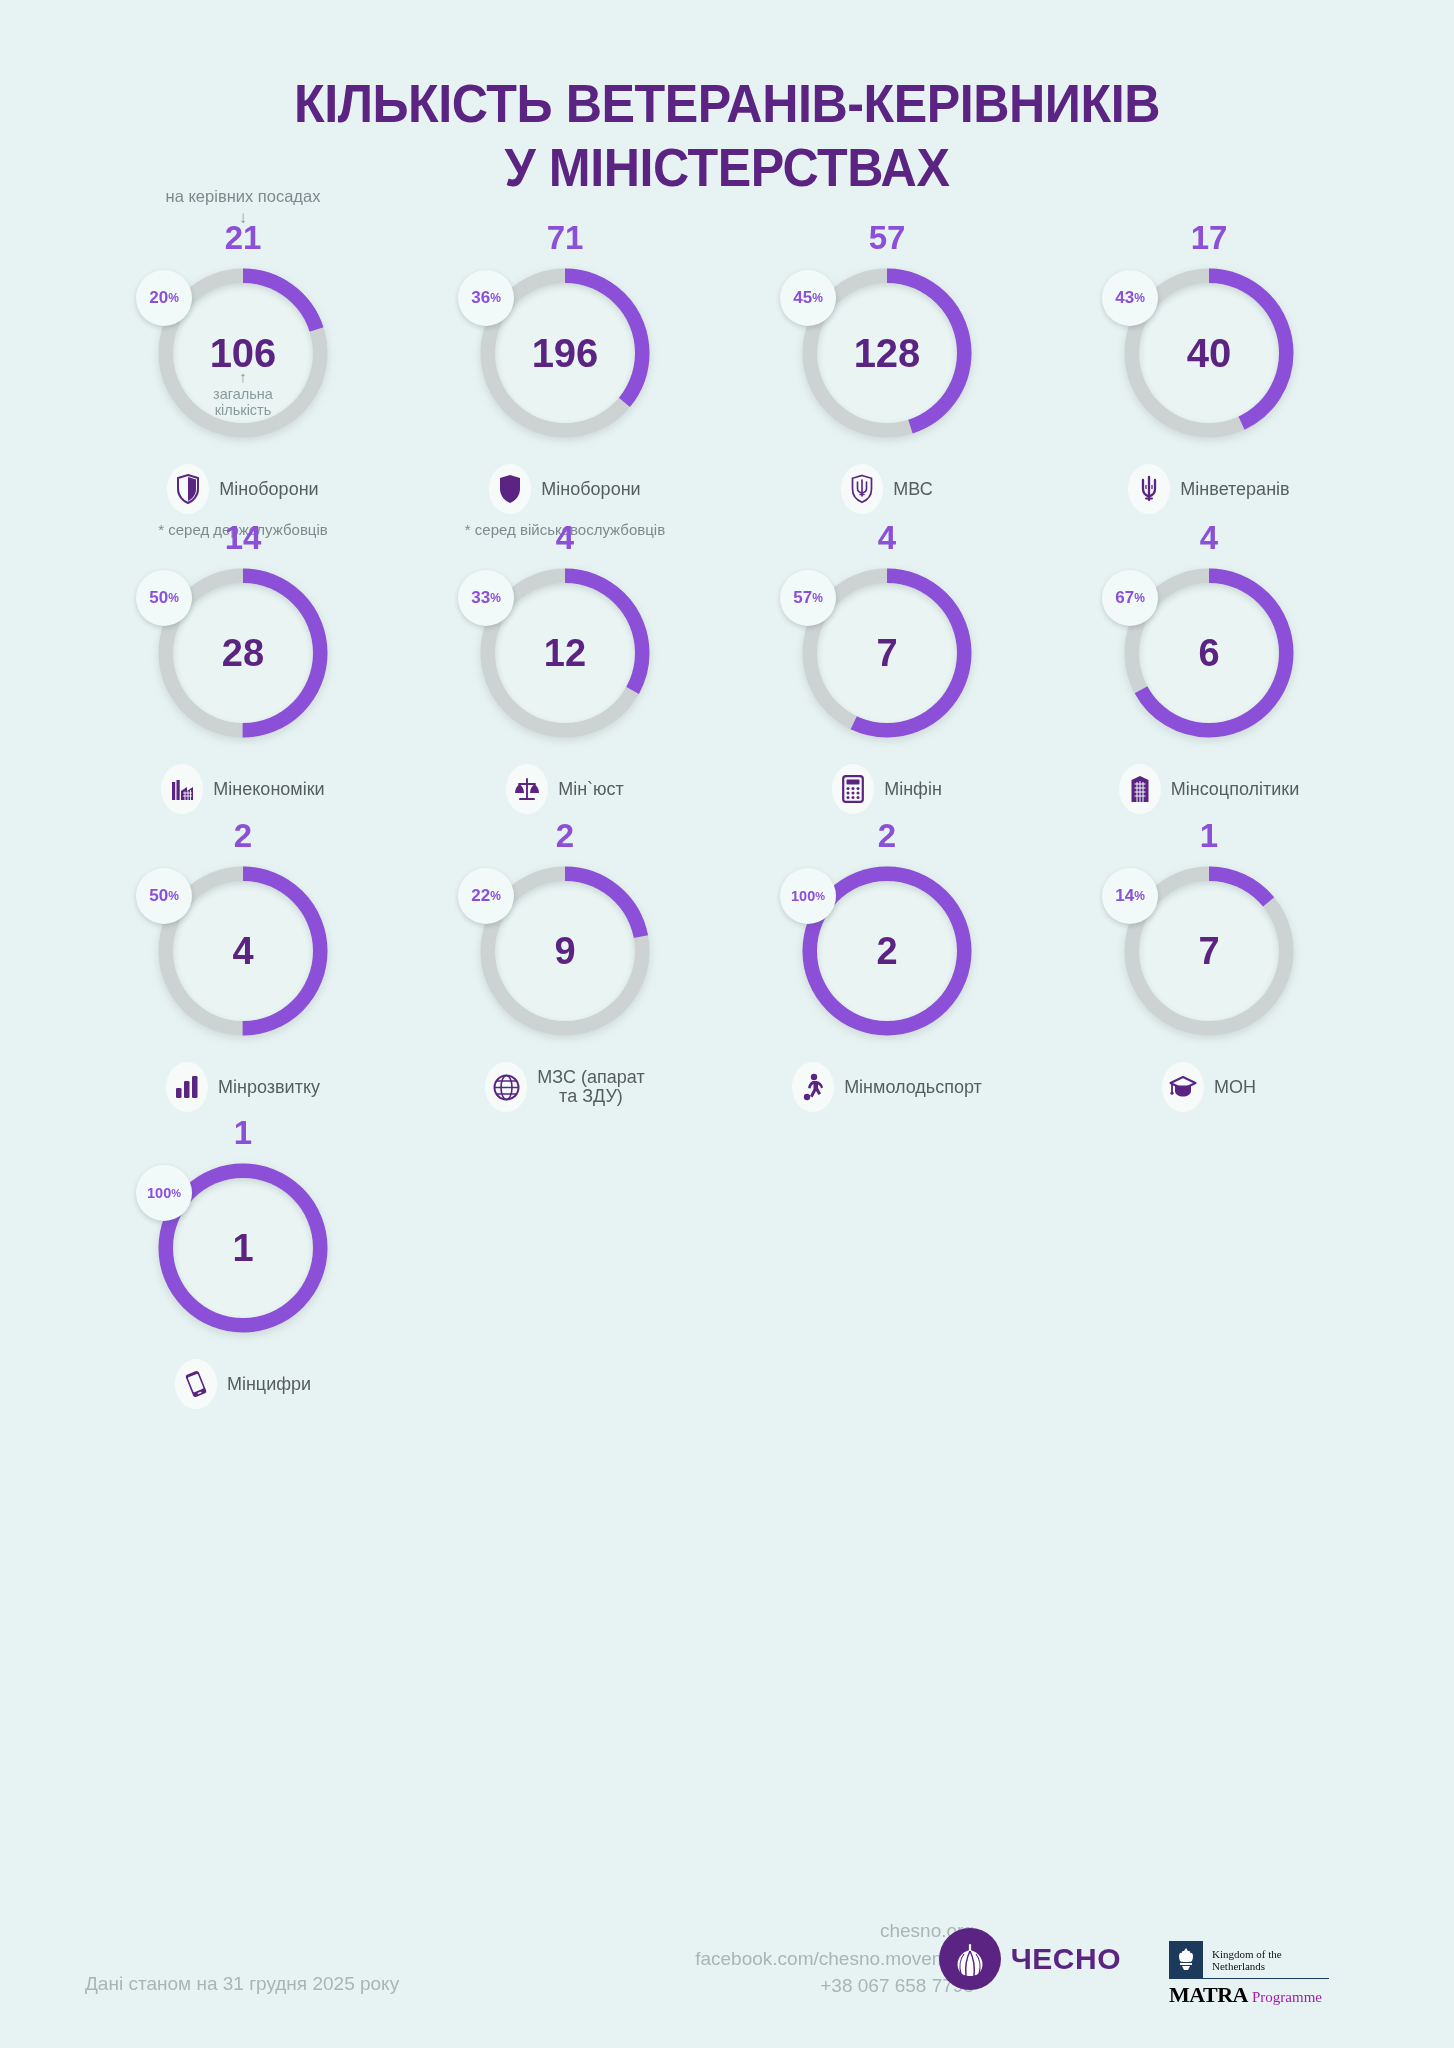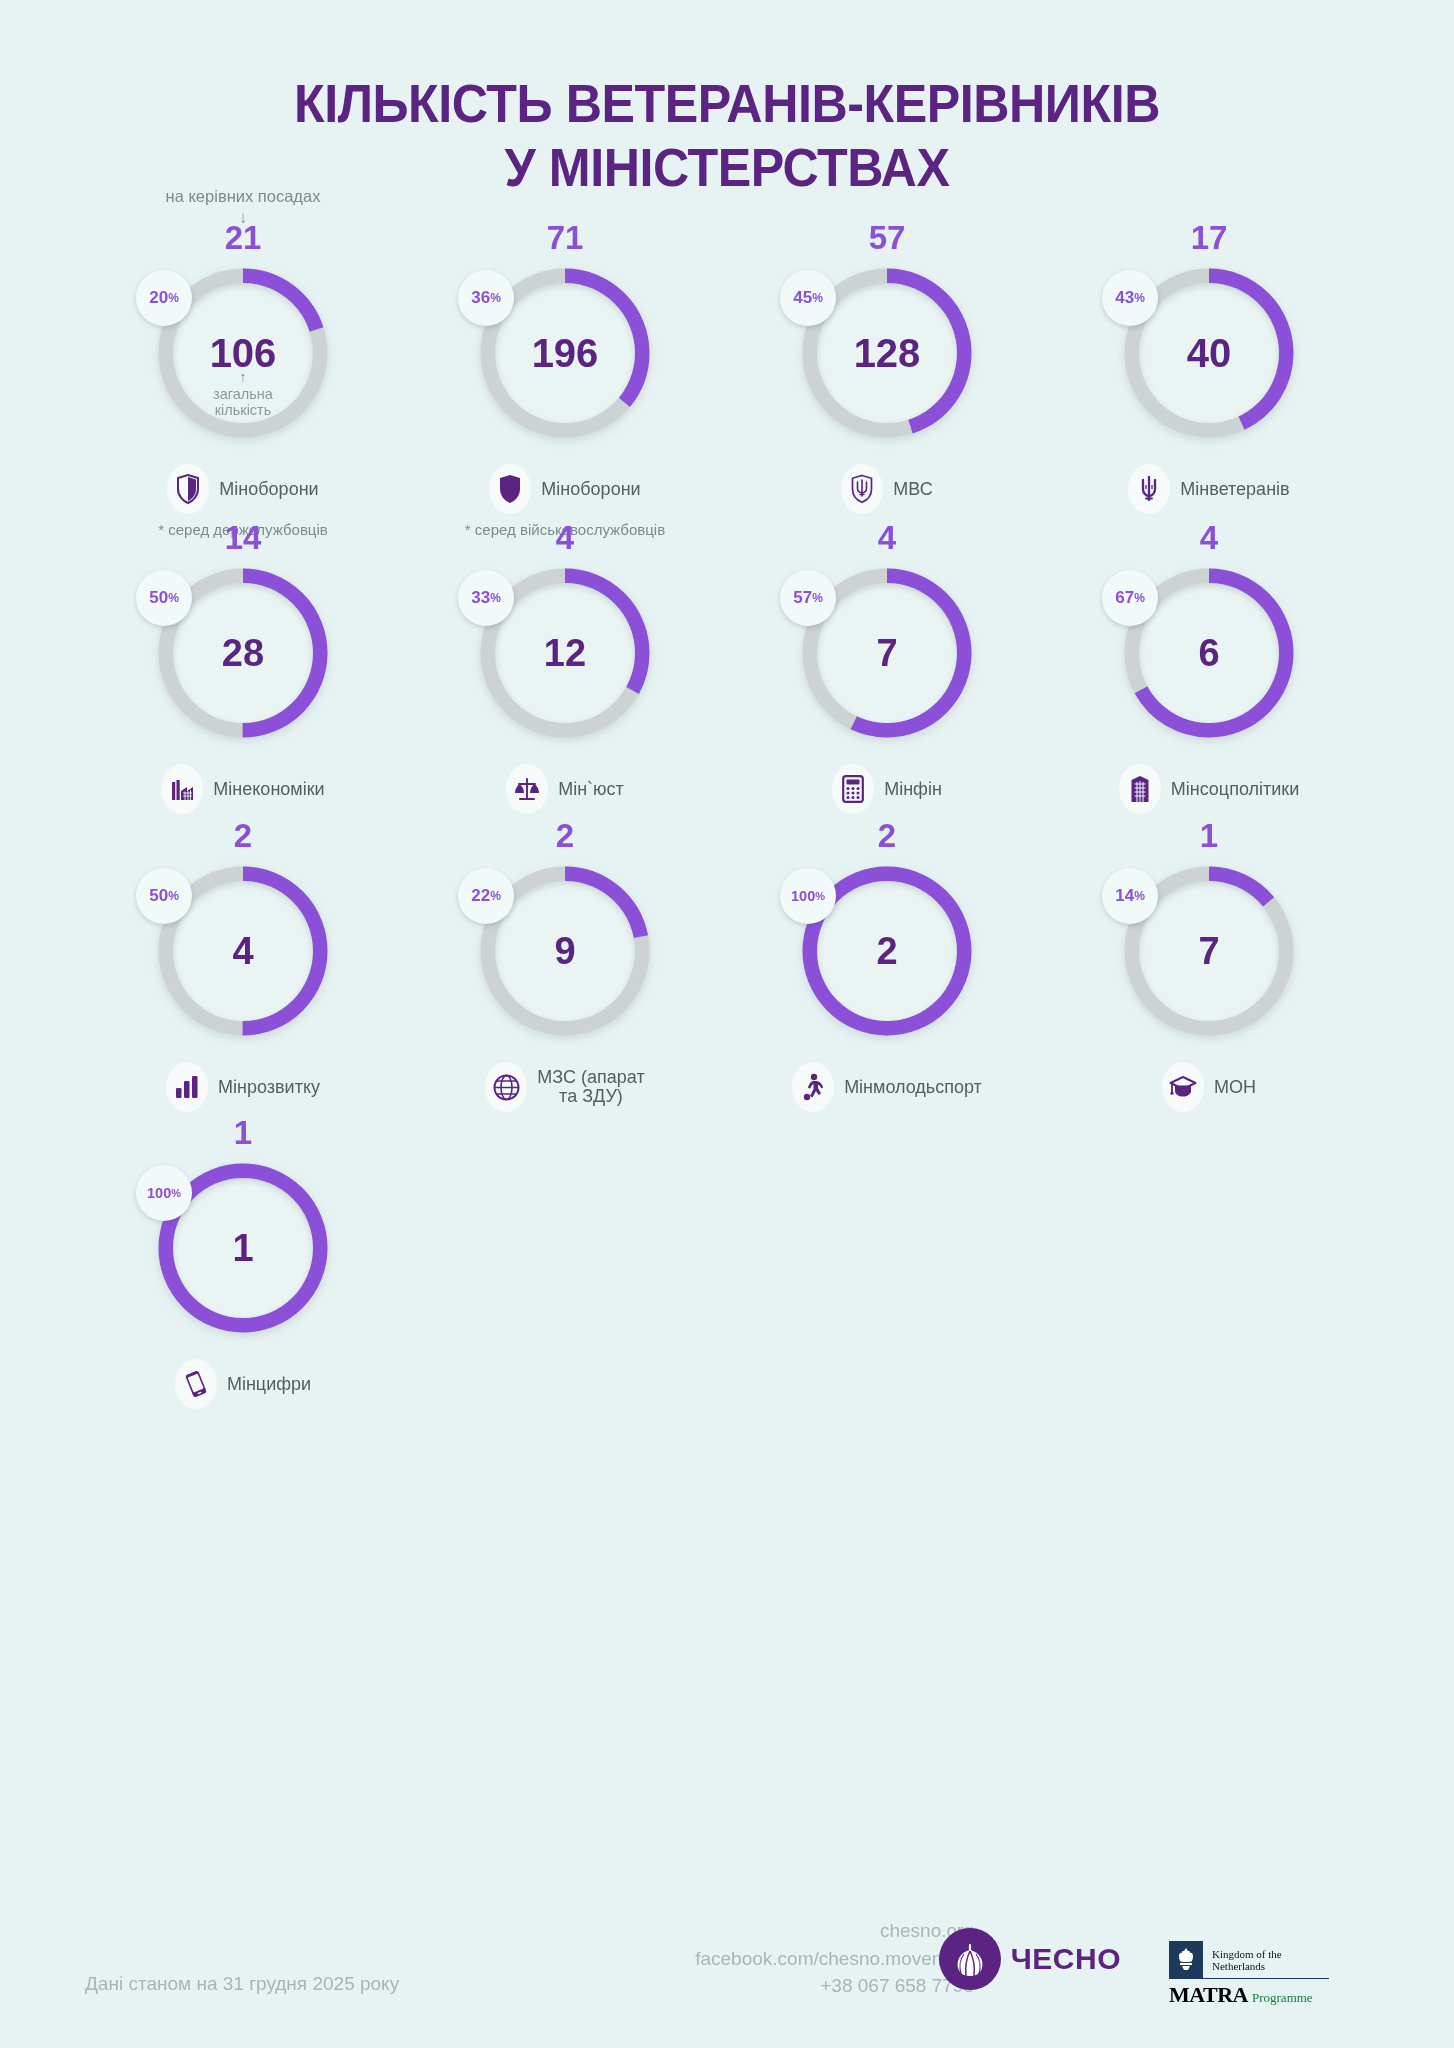--- a/index.html
+++ b/index.html
@@ -212,21 +212,21 @@
     font-family:"Liberation Serif", serif;
     font-size:11px;
     color:#111;
     border-bottom:1px solid #1b3a5c;
   }
   .matra-bot{
     padding-top:3px;
     font-family:"Liberation Serif", serif;
   }
   .matra-word{ color:#000000; font-weight:bold; font-size:22px; letter-spacing:-0.5px;}
-  .matra-prog{ color:#15803d; font-size:13px; }
+  .matra-prog{ color:#a21caf; font-size:15px; }
 </style>
 </head>
 <body>
 
 <div class="title">
   <span class="l1">КІЛЬКІСТЬ ВЕТЕРАНІВ-КЕРІВНИКІВ</span>
   <span class="l2">У МІНІСТЕРСТВАХ</span>
 </div>
 
 <div class="grid" id="grid">

